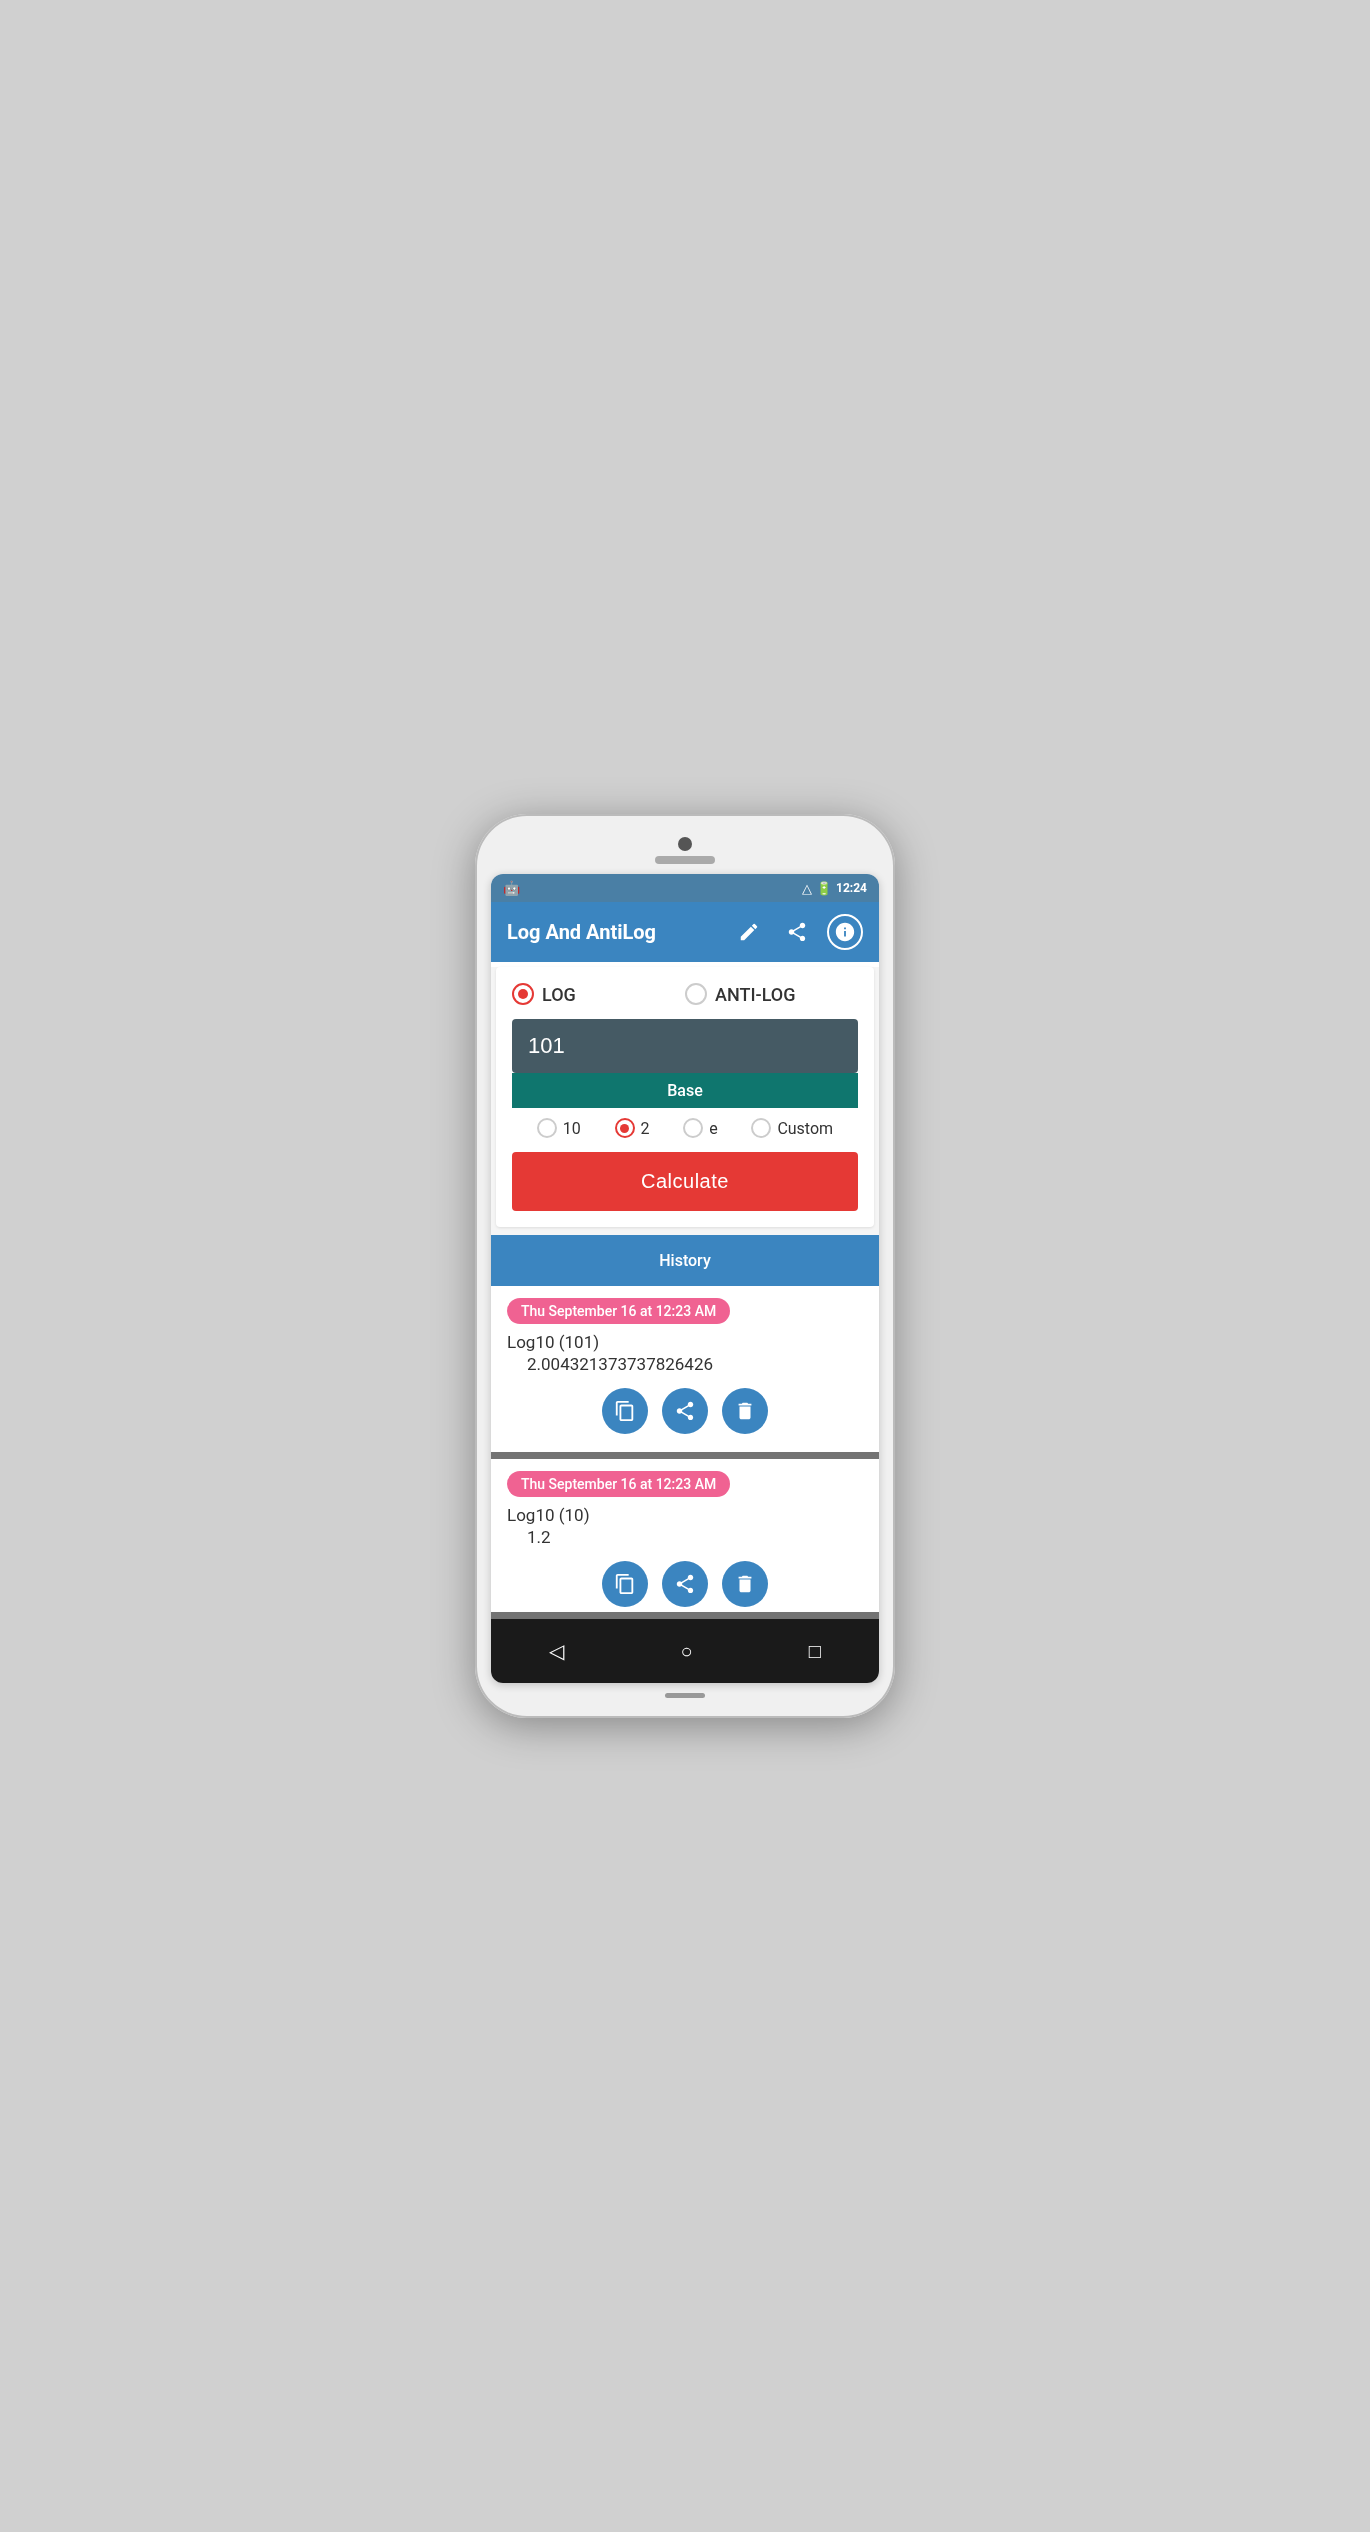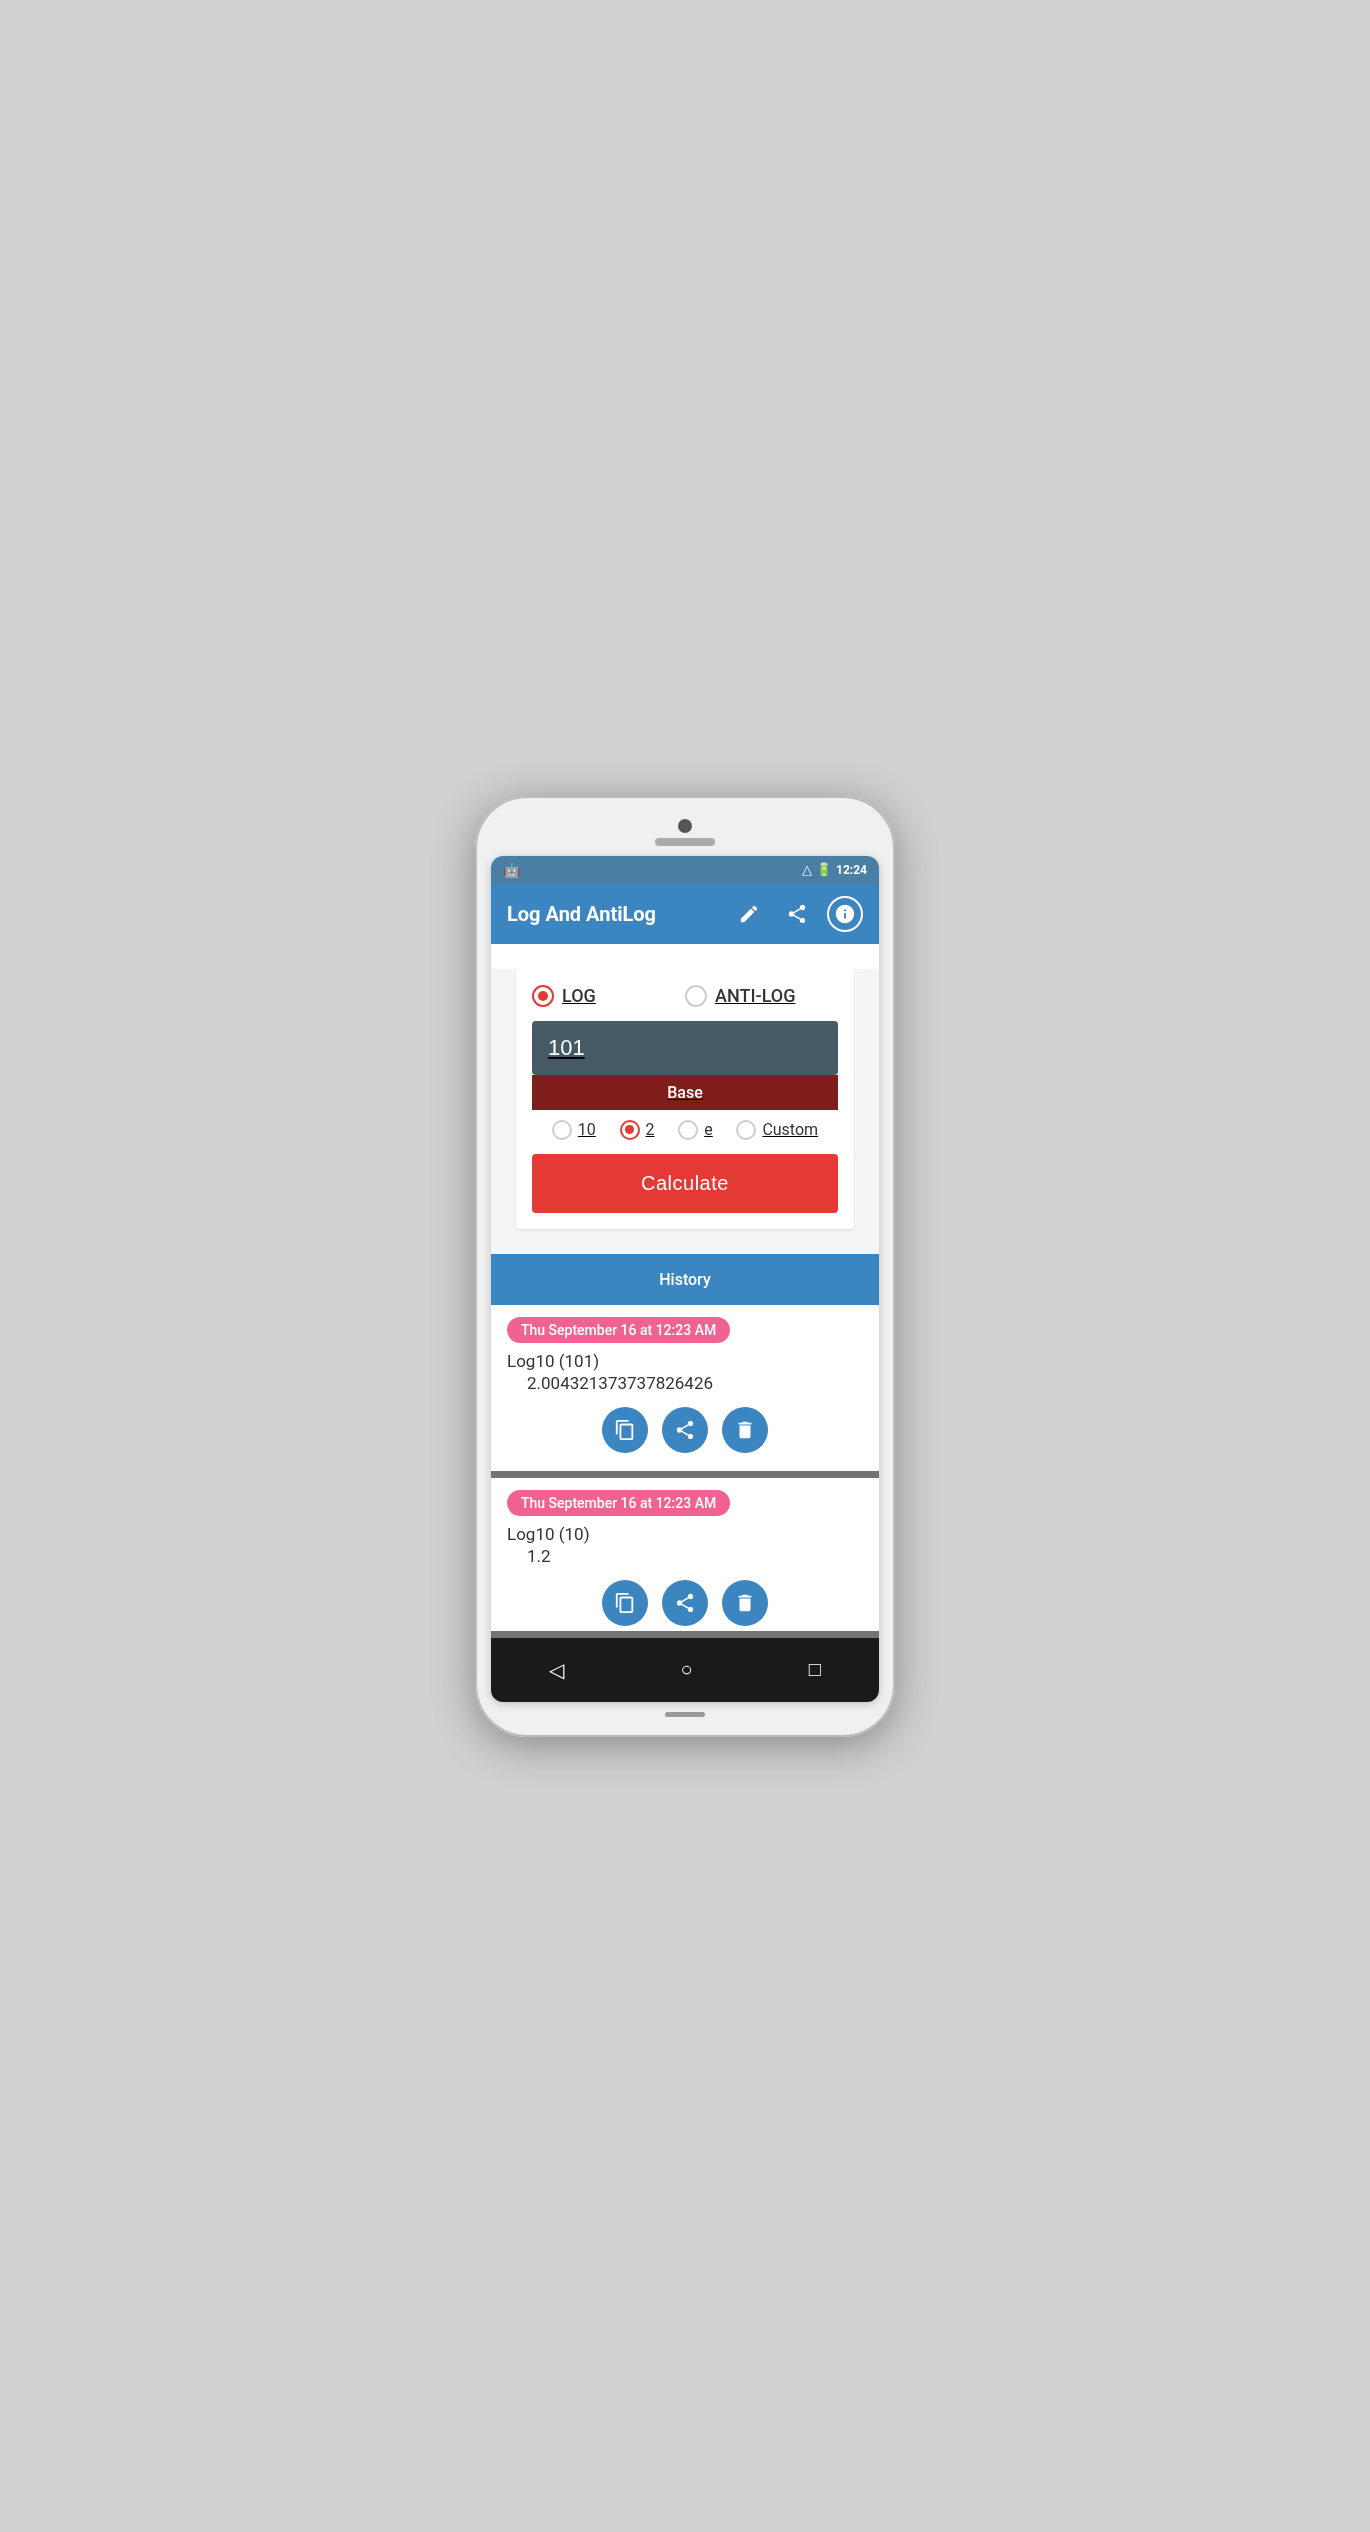--- a/index.html
+++ b/index.html
@@ -131,25 +131,24 @@
     }
 
     
     .main-content {
       background: #f5f5f5;
       padding: 0;
     }
 
     .calculator-card {
       background: white;
-      margin: 25px;
+      margin: 5px;
       border-radius: 4px;
       padding: 16px;
       box-shadow: 0 1px 3px rgba(0,0,0,0.1);
-      text-decoration: underline;
     }
 
     
     .radio-row {
       display: flex;
       align-items: center;
       gap: 0;
       margin-bottom: 14px;
     }
 
@@ -205,21 +204,21 @@
       border: none;
       outline: none;
       color: white;
       font-size: 22px;
       width: 100%;
       caret-color: #e53935;
     }
 
     
     .base-label {
-      background: #7f1d1d;
+      background: #0f766e;
       color: white;
       text-align: center;
       padding: 8px;
       font-size: 16px;
       font-weight: 500;
       margin-bottom: 0;
     }
 
     .base-options {
       display: flex;

